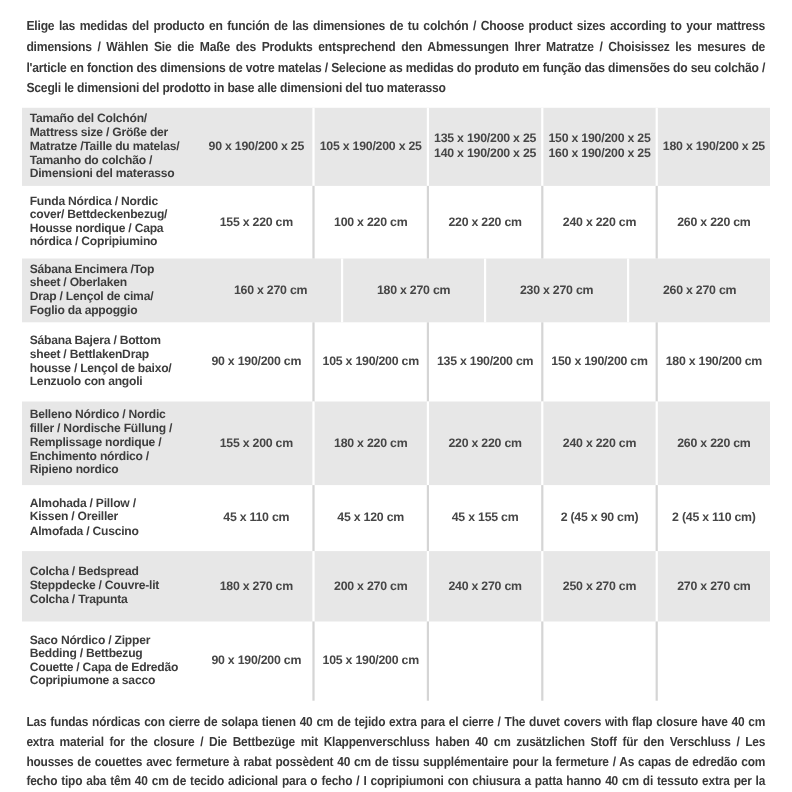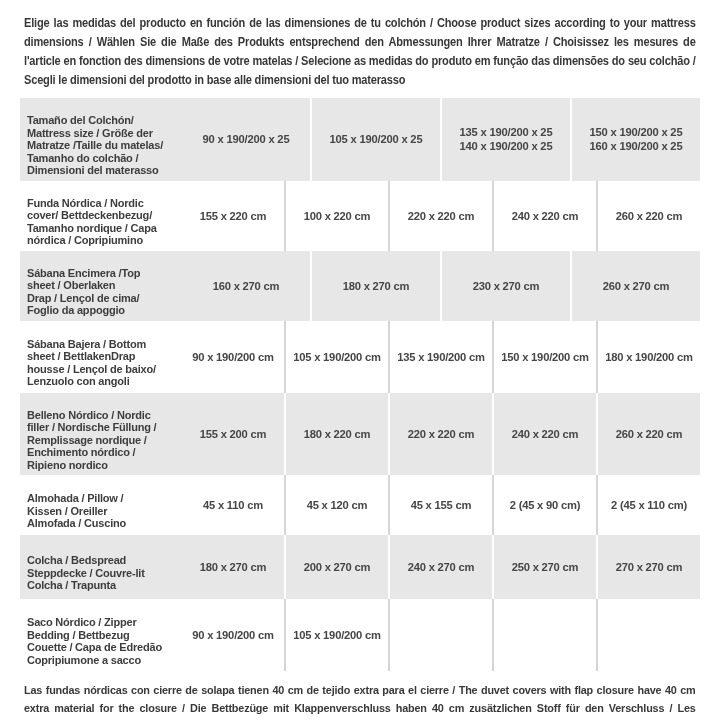--- a/index.html
+++ b/index.html
@@ -59,21 +59,21 @@
   .row:nth-child(8) { min-height: 72px; }
   .cell {
     display: flex;
     flex-direction: column;
     justify-content: center;
     white-space: pre-line;
     box-sizing: border-box;
   }
   .cell.label {
     width: 162px;
-    padding: 16px 2px 4px 7px;
+    padding: 4px 2px 4px 7px;
     font-size: 11px;
     line-height: 12.5px;
     letter-spacing: -0.2px;
     text-align: left;
   }
   .cell.val {
     flex: 1;
     padding: 3px 2px;
     font-size: 11.2px;
     line-height: 14px;
@@ -98,26 +98,27 @@
 Mattress size / Größe der
 Matratze /Taille du matelas/
 Tamanho do colchão /
 Dimensioni del materasso</div>
       <div class="cell val">90 x 190/200 x 25</div>
       <div class="cell val">105 x 190/200 x 25</div>
       <div class="cell val">135 x 190/200 x 25
 140 x 190/200 x 25</div>
       <div class="cell val">150 x 190/200 x 25
 160 x 190/200 x 25</div>
+      <div class="cell val">180 x 190/200 x 25</div>
     </div>
 
     <div class="row">
       <div class="cell label">Funda Nórdica / Nordic
 cover/ Bettdeckenbezug/
-Tamanho nordique / Capa
+Housse nordique / Capa
 nórdica / Copripiumino</div>
       <div class="cell val">155 x 220 cm</div>
       <div class="cell val">100 x 220 cm</div>
       <div class="cell val">220 x 220 cm</div>
       <div class="cell val">240 x 220 cm</div>
       <div class="cell val">260 x 220 cm</div>
     </div>
 
     <div class="row gray">
       <div class="cell label">Sábana Encimera /Top

